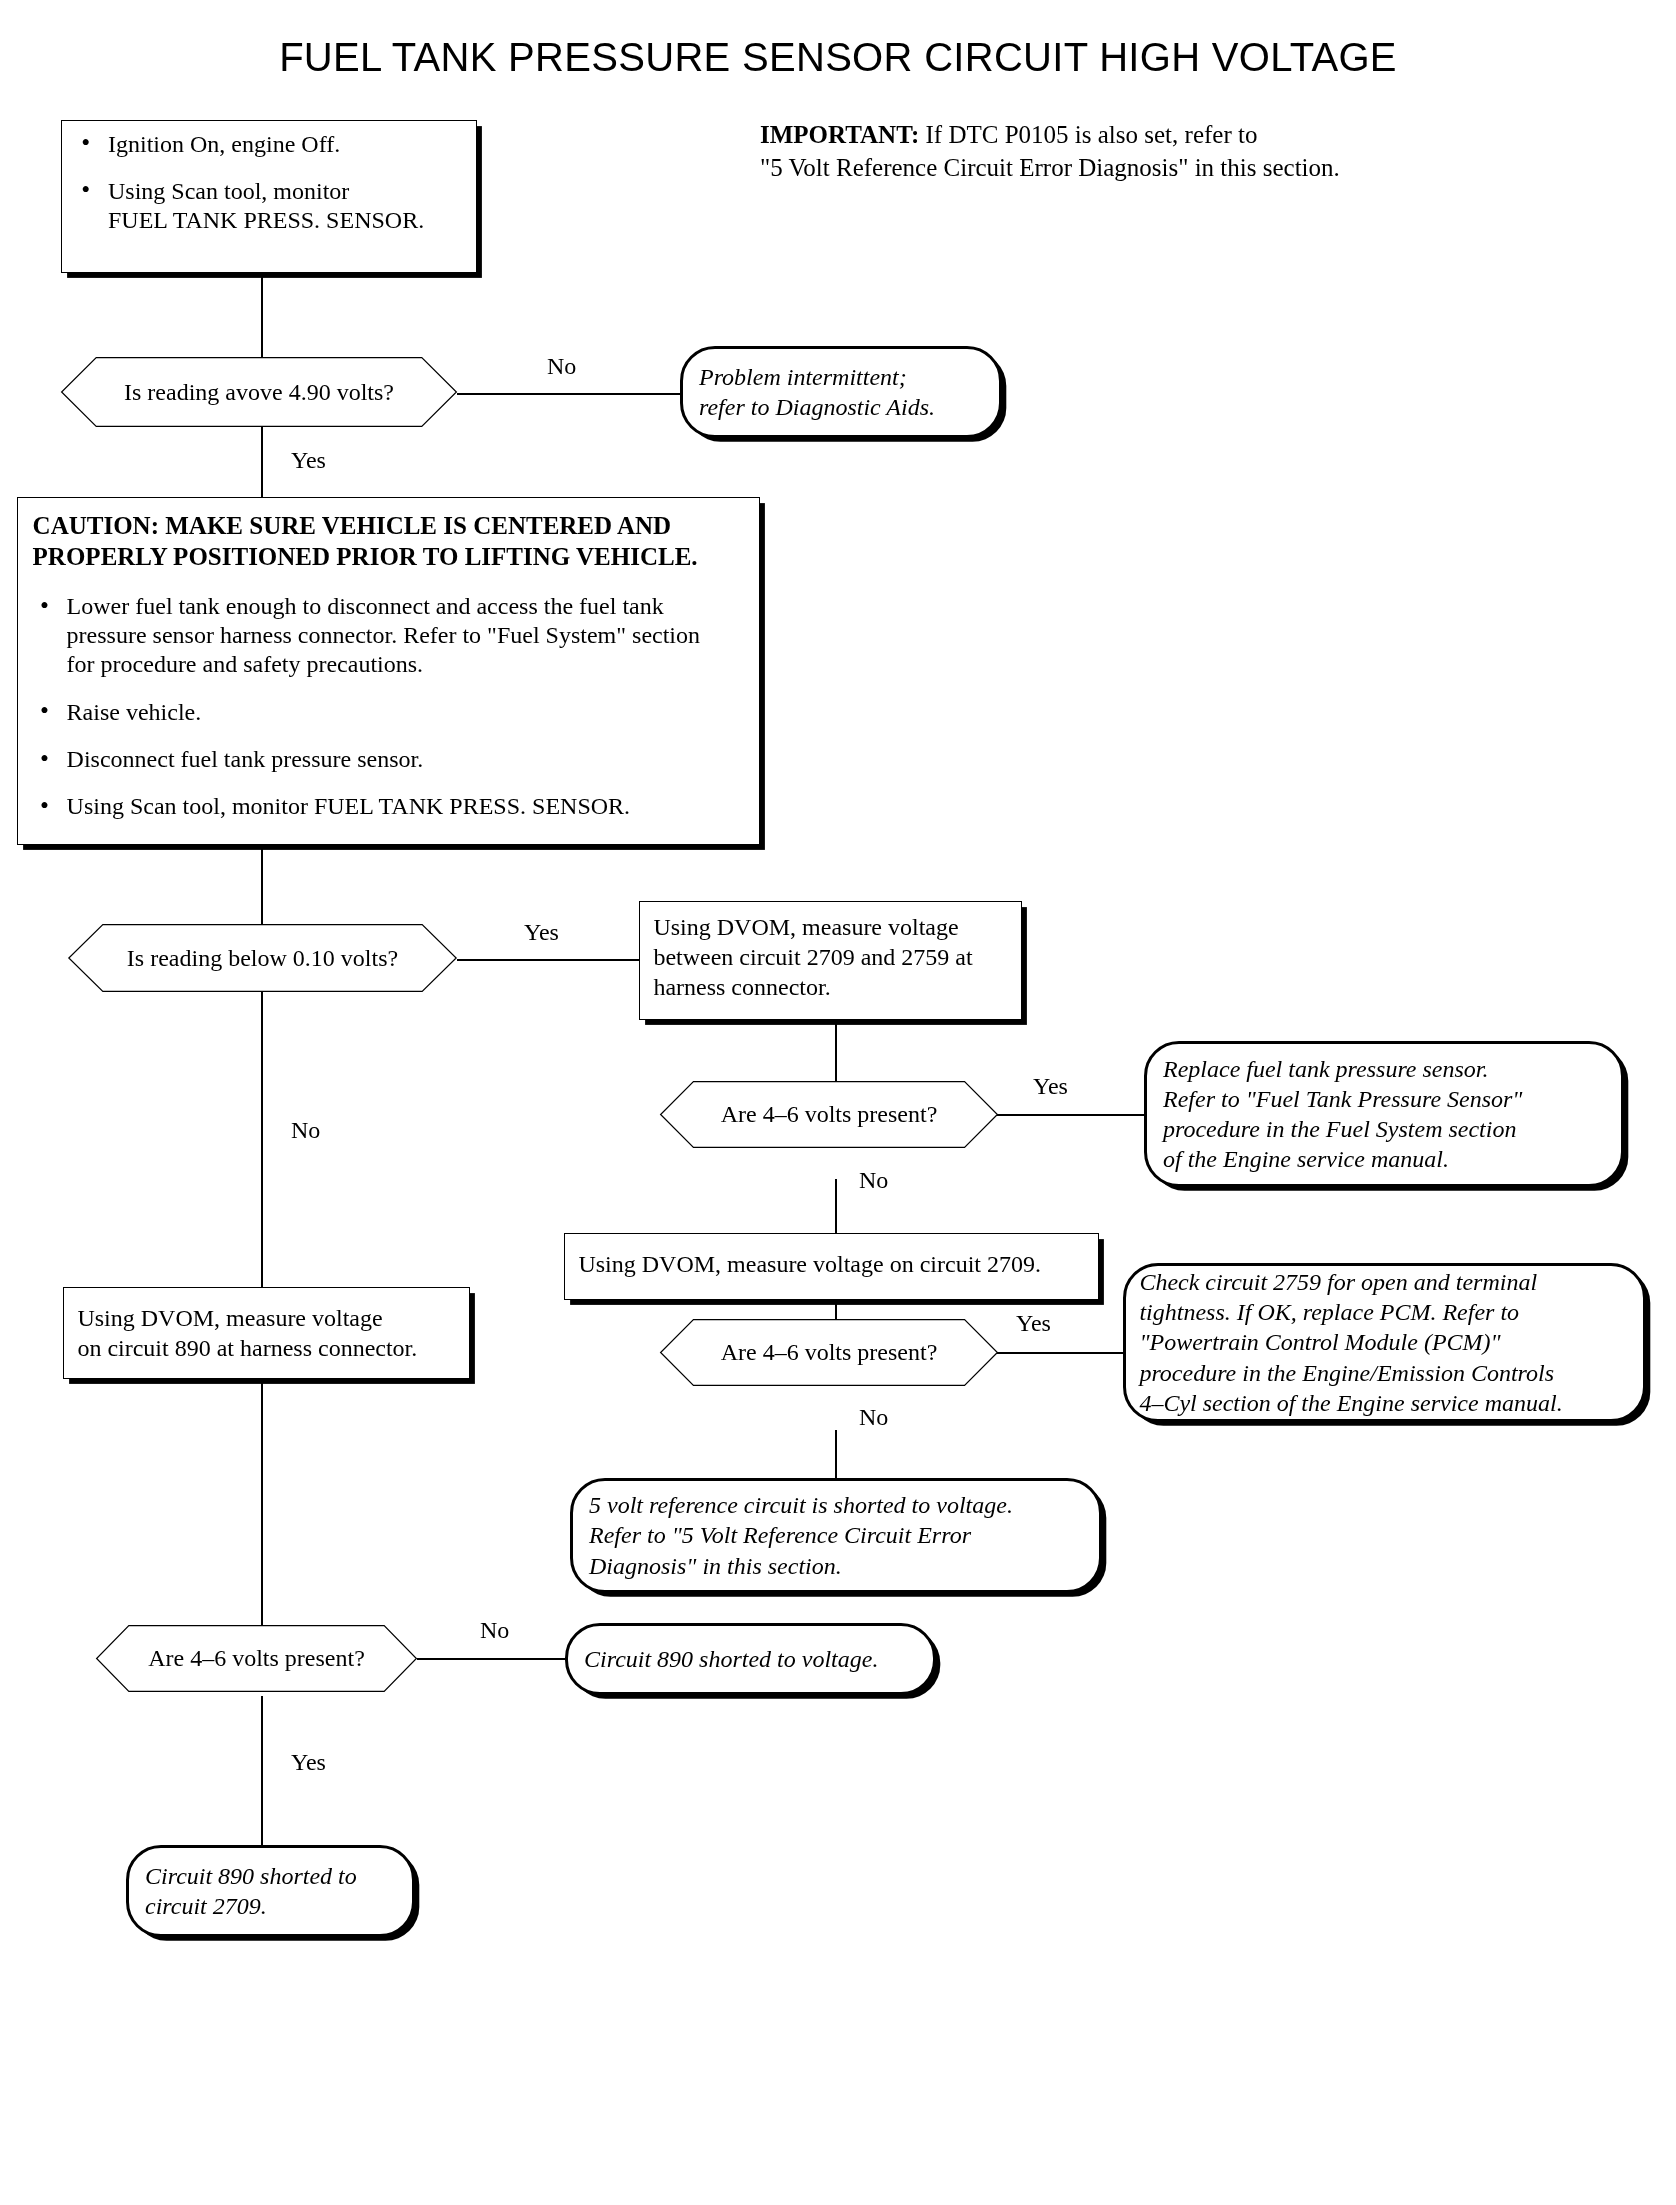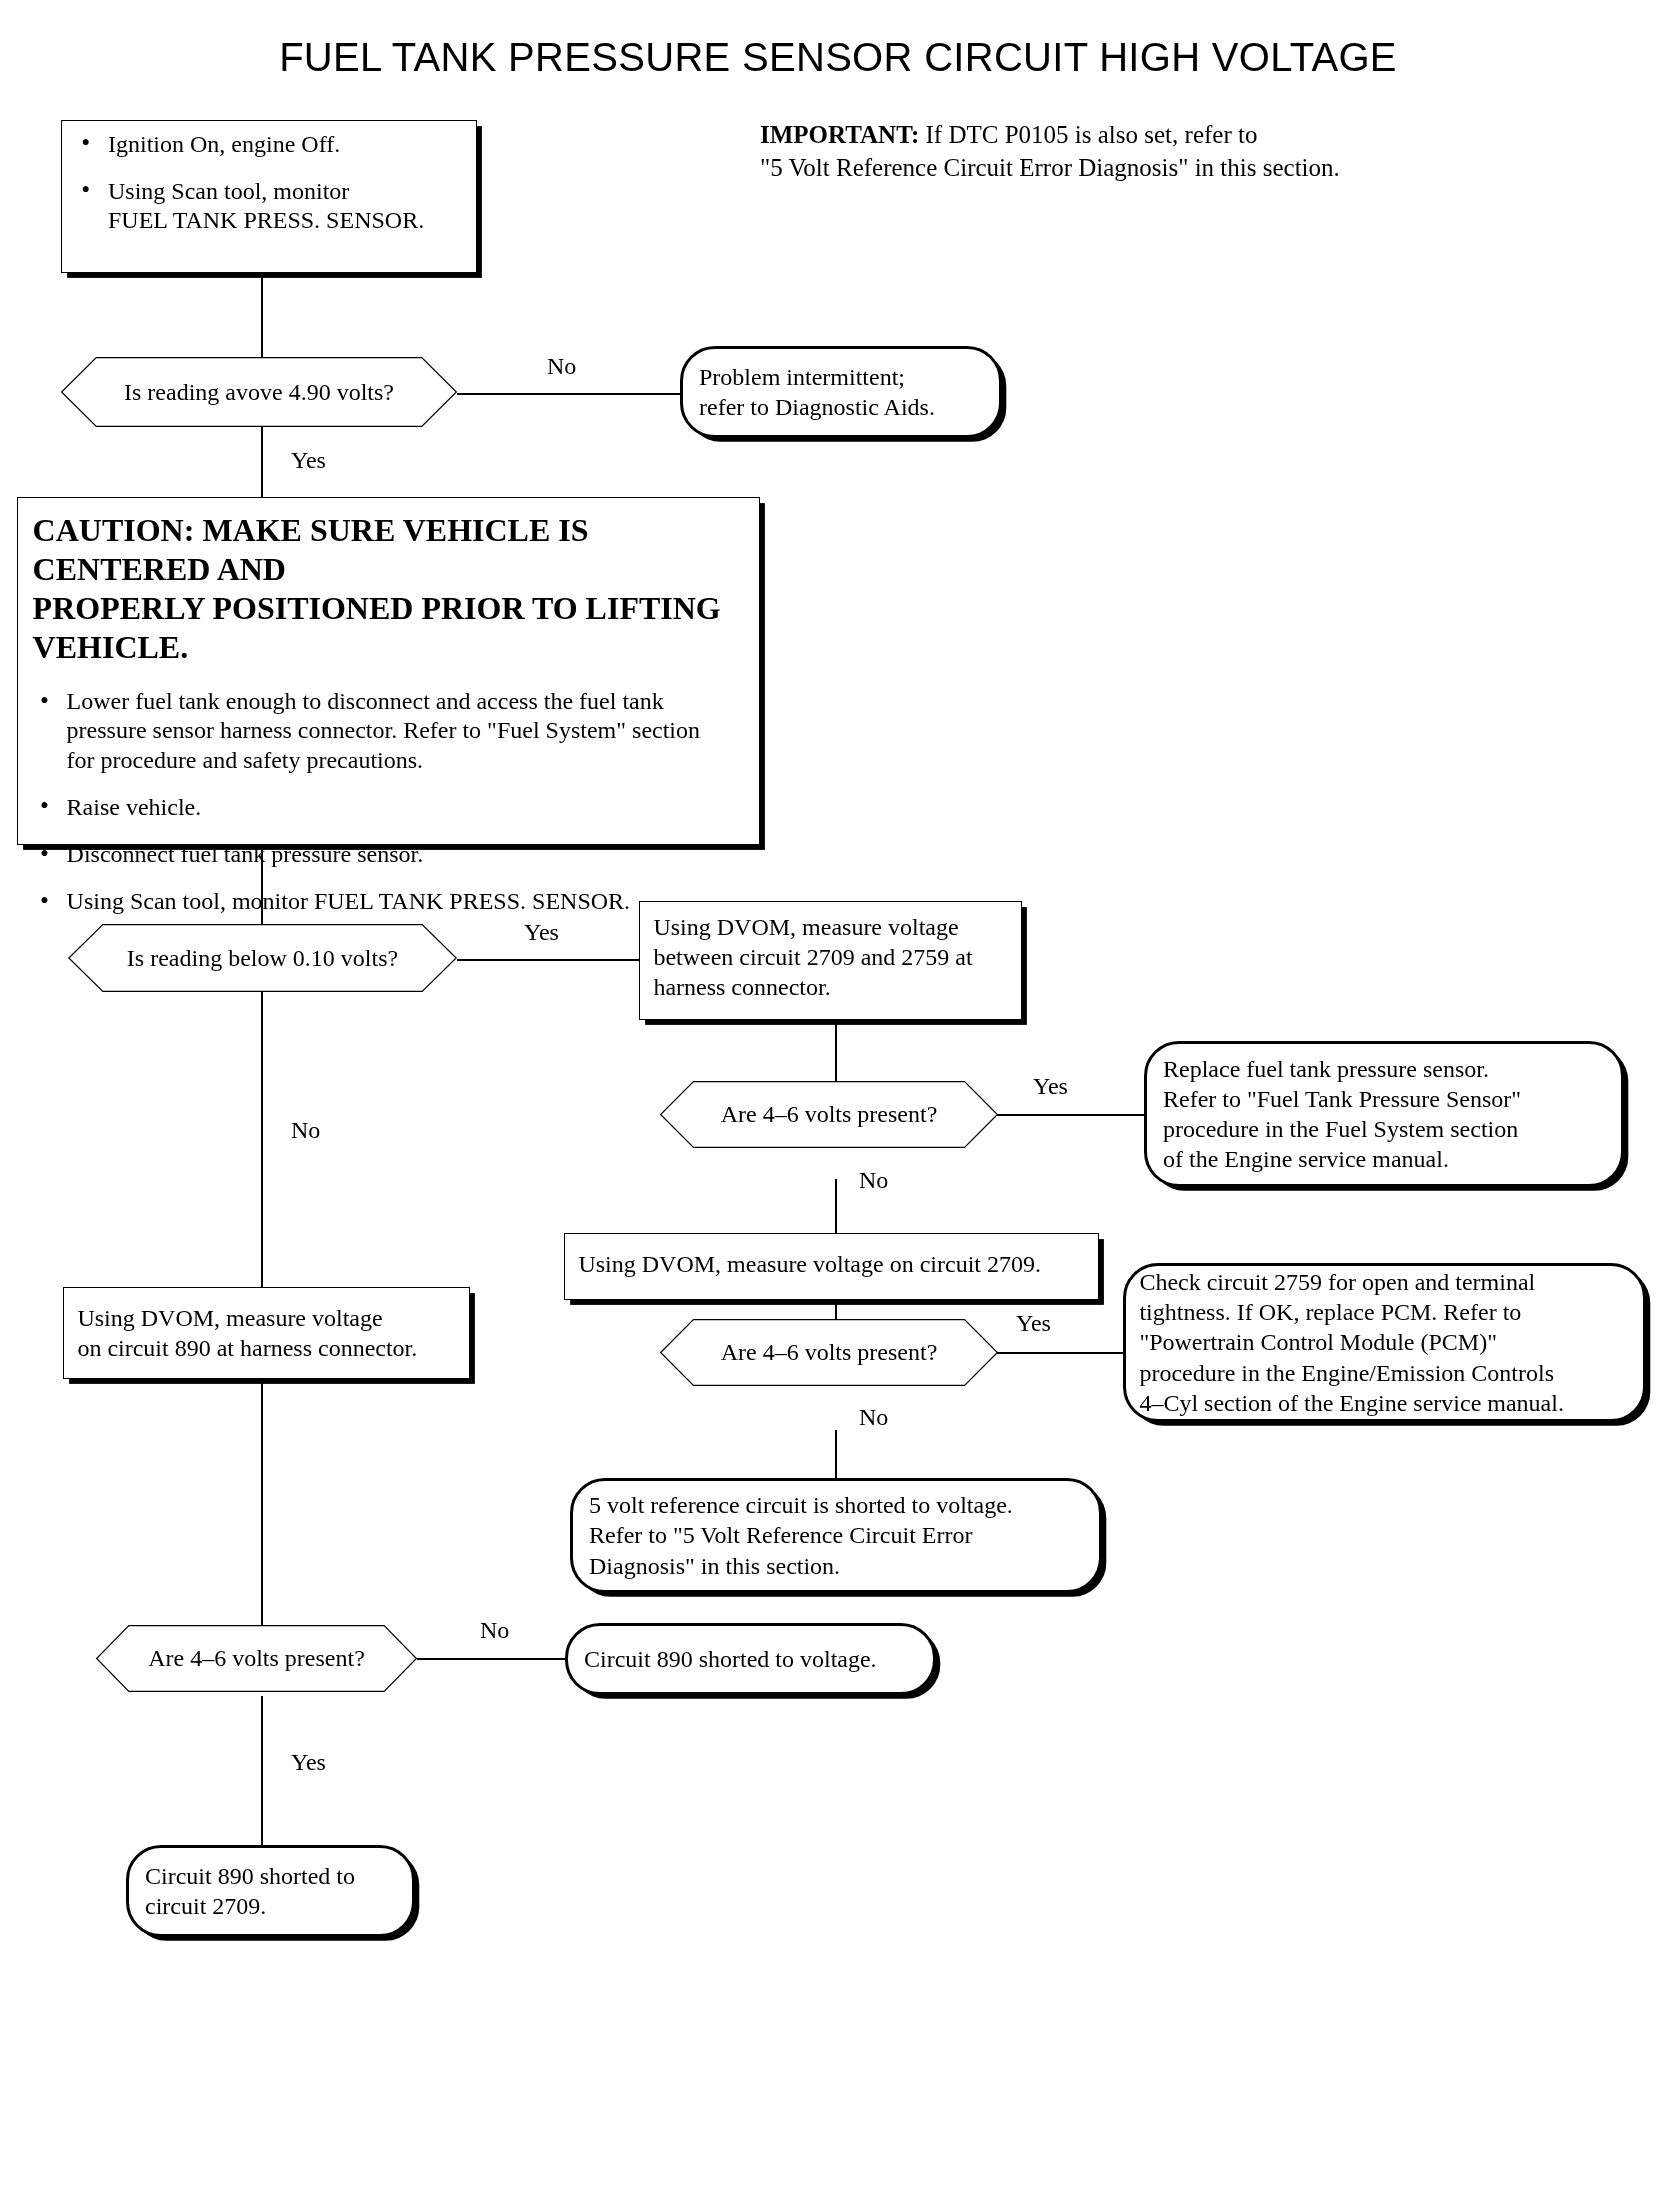--- a/index.html
+++ b/index.html
@@ -42,21 +42,21 @@
     font-size:24px;
     line-height:1.24;
   }
   .term{ 
     position:absolute;
     background:#fff;
     border:3px solid #000;
     border-radius:35px;
     box-shadow:5.5px 4.9px 0 -1.2px #000;
     box-sizing:border-box;
-    display:flex; align-items:center;
+    display:flex; align-items:center;font-style:italic;
   }
   .term .inner{
     padding:2.4px 16px;
     font-size:24px;
     line-height:1.26;
     width:100%;
   }
   .hex{
     position:absolute;
     box-sizing:border-box;
@@ -89,21 +89,21 @@
     line-height:1.22;
   }
   ul.bul li:last-child{margin-bottom:0;}
   ul.bul li:before{
     content:"\2022";
     position:absolute;left:7.3px;top:-2.4px;
     font-size:25.5px;
   }
   .caution-head{
     font-weight:bold;
-    font-size:32px;
+    font-size:25px;
     line-height:1.22;
     margin-bottom:19.5px;
   }
 </style>
 </head>
 <body>
 
 <div id="page">
 
   <div class="title">FUEL TANK PRESSURE SENSOR CIRCUIT HIGH VOLTAGE</div>

